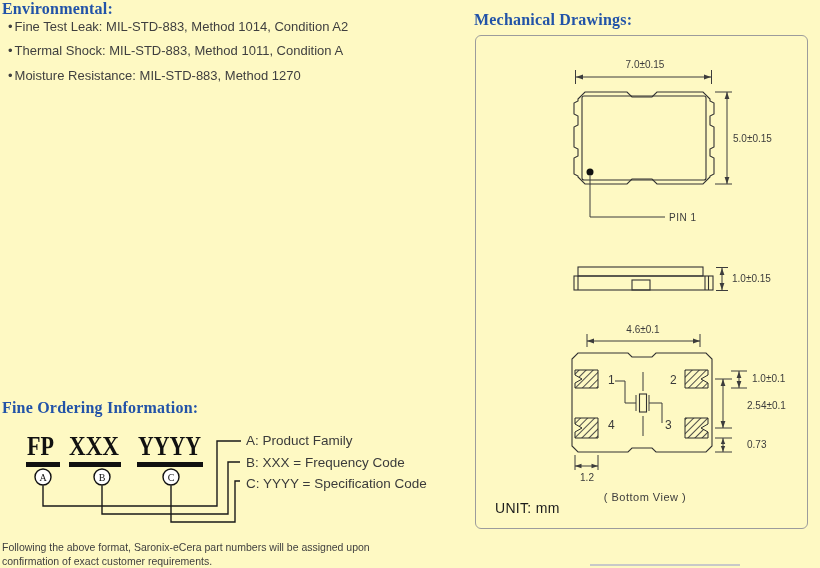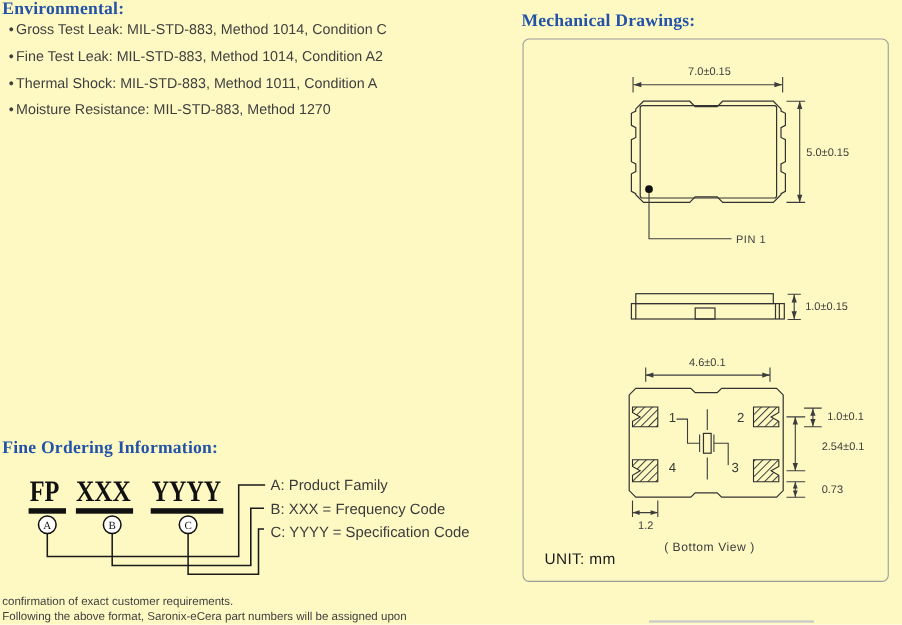--- a/index.html
+++ b/index.html
@@ -55,21 +55,20 @@
   .bracket{stroke:#1a1a1a;stroke-width:1.4;fill:none;}
 </style>
 </head>
 <body>
 
 <div class="page">
 
   <h2 class="heading env-title">Environmental:</h2>
 
   <div class="env-list">
-    <div class="bullet-item"><span class="bullet">•</span><span>Gross Test Leak: MIL-STD-883, Method 1014, Condition C</span></div>
     <div class="bullet-item"><span class="bullet">•</span><span>Fine Test Leak: MIL-STD-883, Method 1014, Condition A2</span></div>
     <div class="bullet-item"><span class="bullet">•</span><span>Thermal Shock: MIL-STD-883, Method 1011, Condition A</span></div>
     <div class="bullet-item"><span class="bullet">•</span><span>Moisture Resistance: MIL-STD-883, Method 1270</span></div>
   </div>
 
   <h2 class="heading po-title">Fine Ordering Information:</h2>
 
   <svg class="po-svg" width="470" height="110" viewBox="0 0 470 110">
 
     <text class="pn" x="27" y="30" textLength="27" lengthAdjust="spacingAndGlyphs">FP</text>
@@ -96,22 +95,22 @@
       <circle cx="171" cy="52" r="8" fill="#fff" stroke="#111" stroke-width="1.4"></circle>
       <text class="circ-letter" x="171" y="55.5" text-anchor="middle">C</text>
     </g>
 
     <text class="legend" x="246" y="20">A: Product Family</text>
     <text class="legend" x="246" y="42">B: XXX = Frequency Code</text>
     <text class="legend" x="246" y="63">C: YYYY = Specification Code</text>
   </svg>
 
   <div class="note">
+    <div>Following the above format, Saronix-eCera part numbers will be assigned upon</div>
     <div>confirmation of exact customer requirements.</div>
-    <div>Following the above format, Saronix-eCera part numbers will be assigned upon</div>
   </div>
 
   <h2 class="heading mech-title">Mechanical Drawings:</h2>
 
   <div class="mech-box">
     <svg class="mech-svg" width="333" height="494" viewBox="0 0 333 494">
 
       <defs>
         <pattern id="hatch" patternUnits="userSpaceOnUse" width="5" height="5" patternTransform="rotate(45)">
           <line x1="0" y1="0" x2="0" y2="5" stroke="#3a3a3a" stroke-width="1.8"></line>

